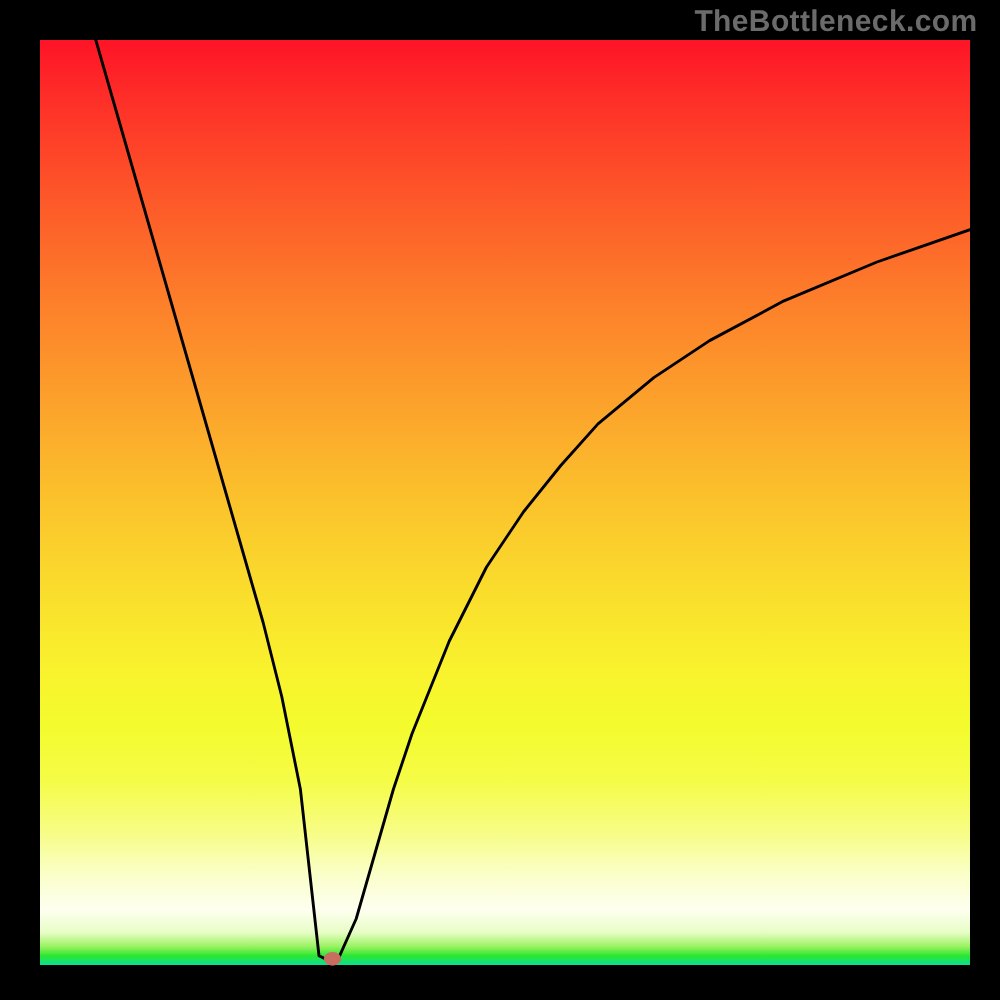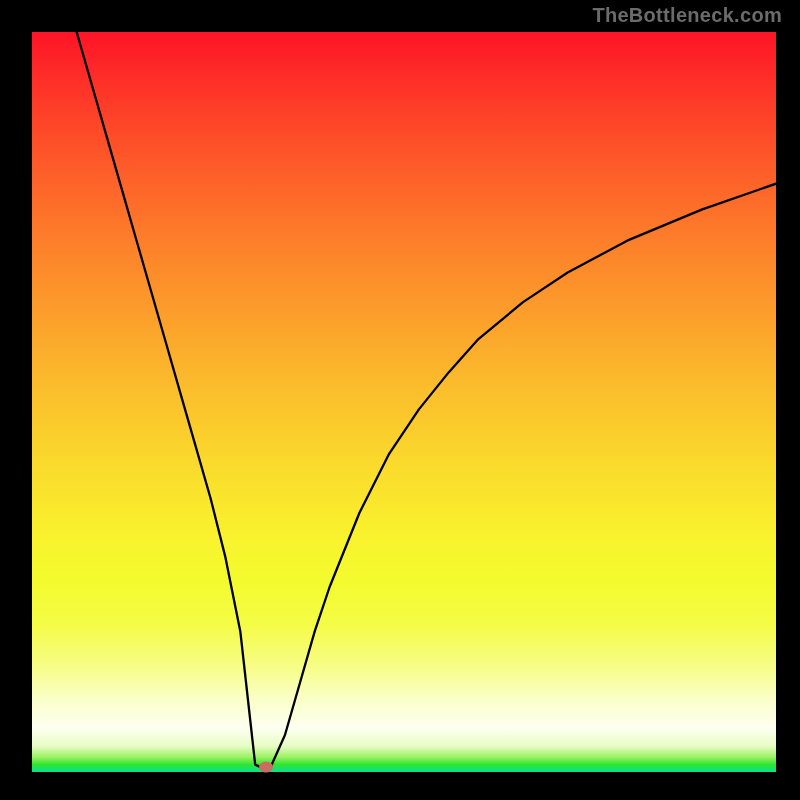--- a/index.html
+++ b/index.html
@@ -14,21 +14,21 @@
   .frame {
     position: relative;
     width: 800px;
     height: 800px;
     background: #000000;
   }
   .watermark {
     position: absolute;
     top: 4px;
     right: 18px;
-    font-size: 20px;
+    font-size: 24px;
     font-weight: 600;
     color: #6b6b6b;
     letter-spacing: 0.3px;
   }
   .plot {
     position: absolute;
     left: 32px;
     top: 32px;
     width: 744px;
     height: 740px;

